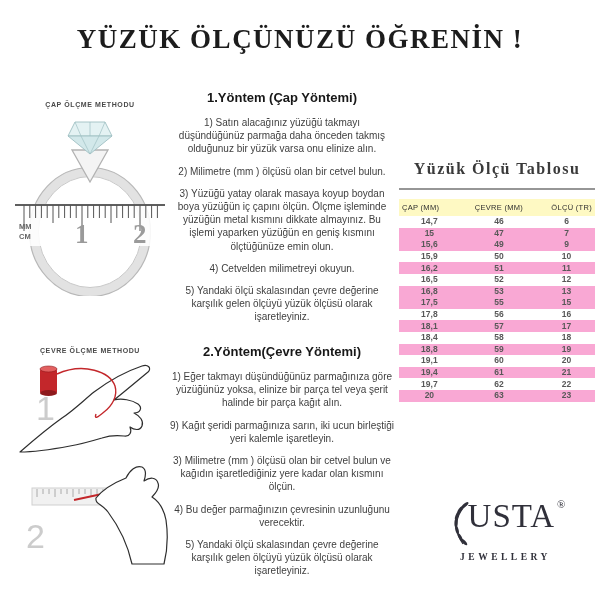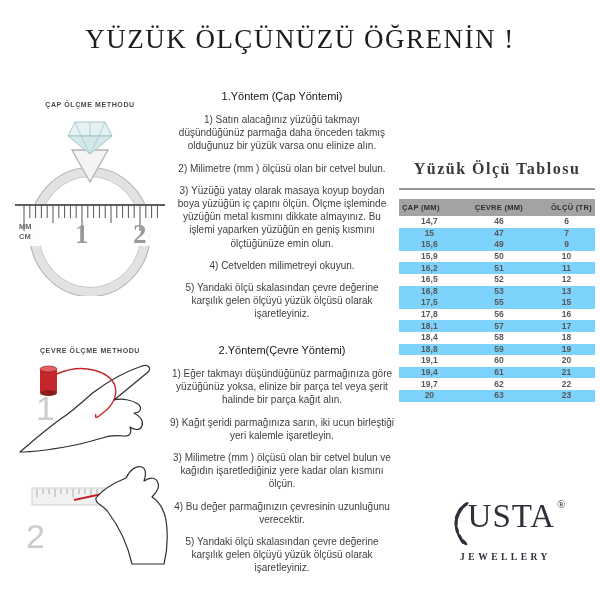--- a/index.html
+++ b/index.html
@@ -1,51 +1,51 @@
 <!DOCTYPE html>
 <html><head>
 <meta charset="utf-8">
 <style>
   html,body{margin:0;padding:0;background:#fff;}
   .canvas{position:relative;width:600px;height:600px;background:#ffffff;overflow:hidden;
           font-family:"Liberation Sans",sans-serif;color:#3d3d3d;}
 
   .page-title{position:absolute;top:24px;left:0;width:600px;text-align:center;margin:0;
-              font-family:"Liberation Serif",serif;font-weight:400;font-size:27px;
+              font-family:"Liberation Serif",serif;font-weight:700;font-size:27px;
               letter-spacing:1.5px;color:#1c1c1c;}
 
   .method-label{position:absolute;left:15px;width:150px;text-align:center;
                 font-size:7px;font-weight:700;letter-spacing:.6px;color:#4a4a4a;}
   .label-cap{top:101px;}
   .label-cevre{top:347px;}
 
   .illus{position:absolute;}
   .ring-illus{left:15px;top:112px;}
   .hand1-illus{left:12px;top:356px;}
   .hand2-illus{left:12px;top:460px;}
 
   .method{position:absolute;left:170px;width:224px;text-align:center;}
   .method-1{top:90px;}
   .method-2{top:344px;}
-  .method h2{margin:0 0 11px 0;font-size:11px;font-weight:400;color:#171717;}
+  .method h2{margin:0 0 11px 0;font-size:13px;font-weight:700;color:#171717;}
   .method p{margin:0 0 9px 0;font-size:10px;line-height:1.32;color:#3f3f3f;}
 
   .size-col{position:absolute;left:399px;top:160px;width:196px;}
   .table-title{font-family:"Liberation Serif",serif;font-size:16px;letter-spacing:1.5px;
                color:#3a3a3a;text-align:center;margin:0;}
   .title-rule{border:none;border-top:2px solid #969696;margin:10px 0 9px 0;}
   .size-header,.size-row{display:grid;grid-template-columns:31% 40% 29%;}
-  .size-header{background:#a3a3a3;font-size:7.5px;font-weight:700;letter-spacing:.3px;
+  .size-header{background:#fef9c3;font-size:7.5px;font-weight:400;letter-spacing:.3px;
                color:#2d2d2d;padding:4px 0;}
   .size-header .c0{text-align:left;padding-left:3px;}
   .size-header .c1{text-align:center;}
   .size-header .c2{text-align:right;padding-right:3px;}
   .size-row{font-size:8.5px;color:#585858;line-height:9px;padding:1.3px 0;}
   .size-row span{text-align:center;font-weight:bold;}
-  .size-row.alt{background:#7dd3fc;}
+  .size-row.alt{background:#f9a8d4;}
 
   .logo{position:absolute;left:428px;top:496px;width:155px;text-align:center;color:#30303a;}
   .logo-row{display:inline-flex;align-items:flex-start;justify-content:center;}
   .laurel{margin:4px -4px 0 0;}
   .brand{font-family:"Liberation Serif",serif;font-size:33px;line-height:40px;
          letter-spacing:1px;font-weight:500;}
   .reg{font-family:"Liberation Serif",serif;font-size:11px;vertical-align:top;
        position:relative;top:2px;left:2px;}
   .logo-sub{font-family:"Liberation Serif",serif;font-size:9.5px;font-weight:600;
             letter-spacing:3.5px;margin-top:2px;}

